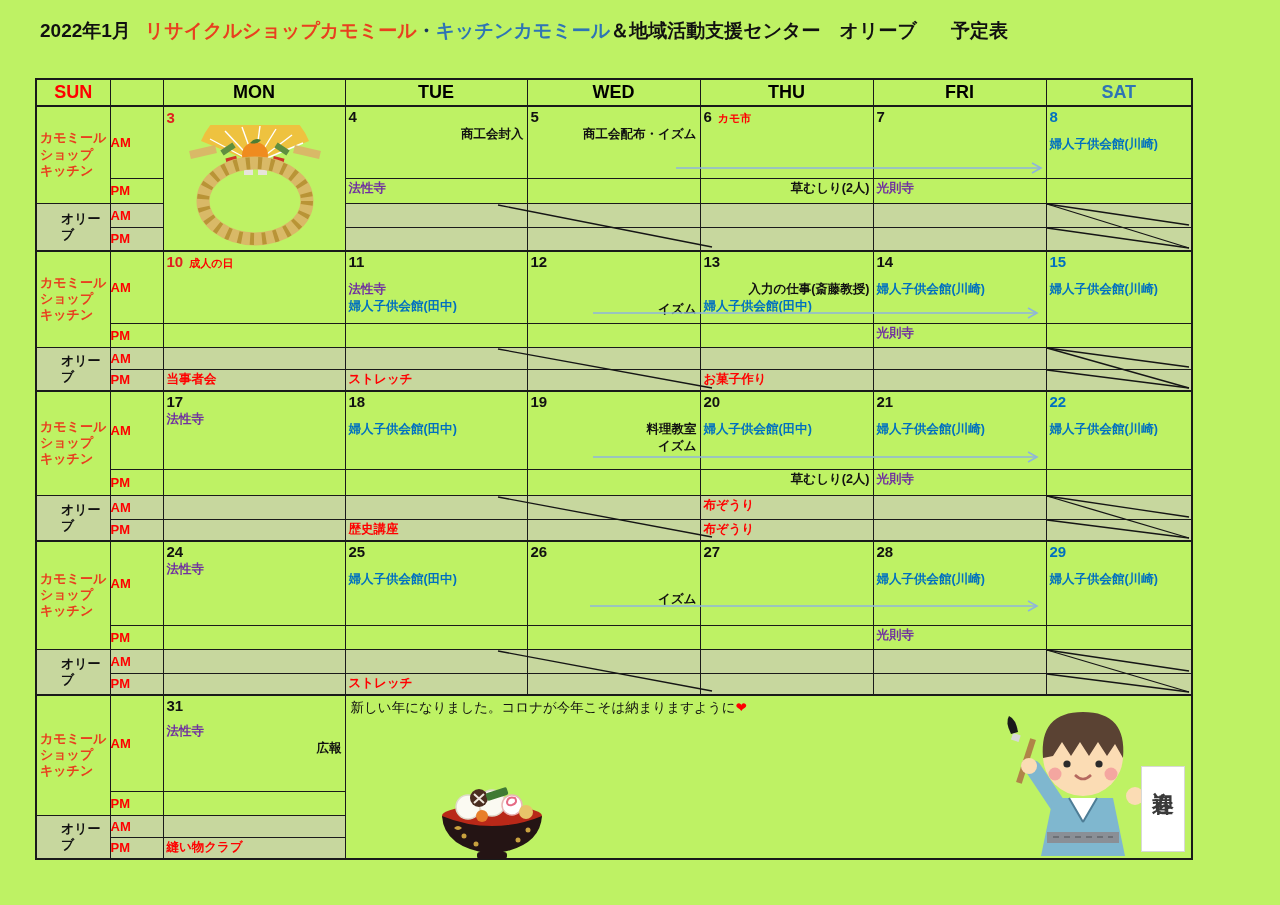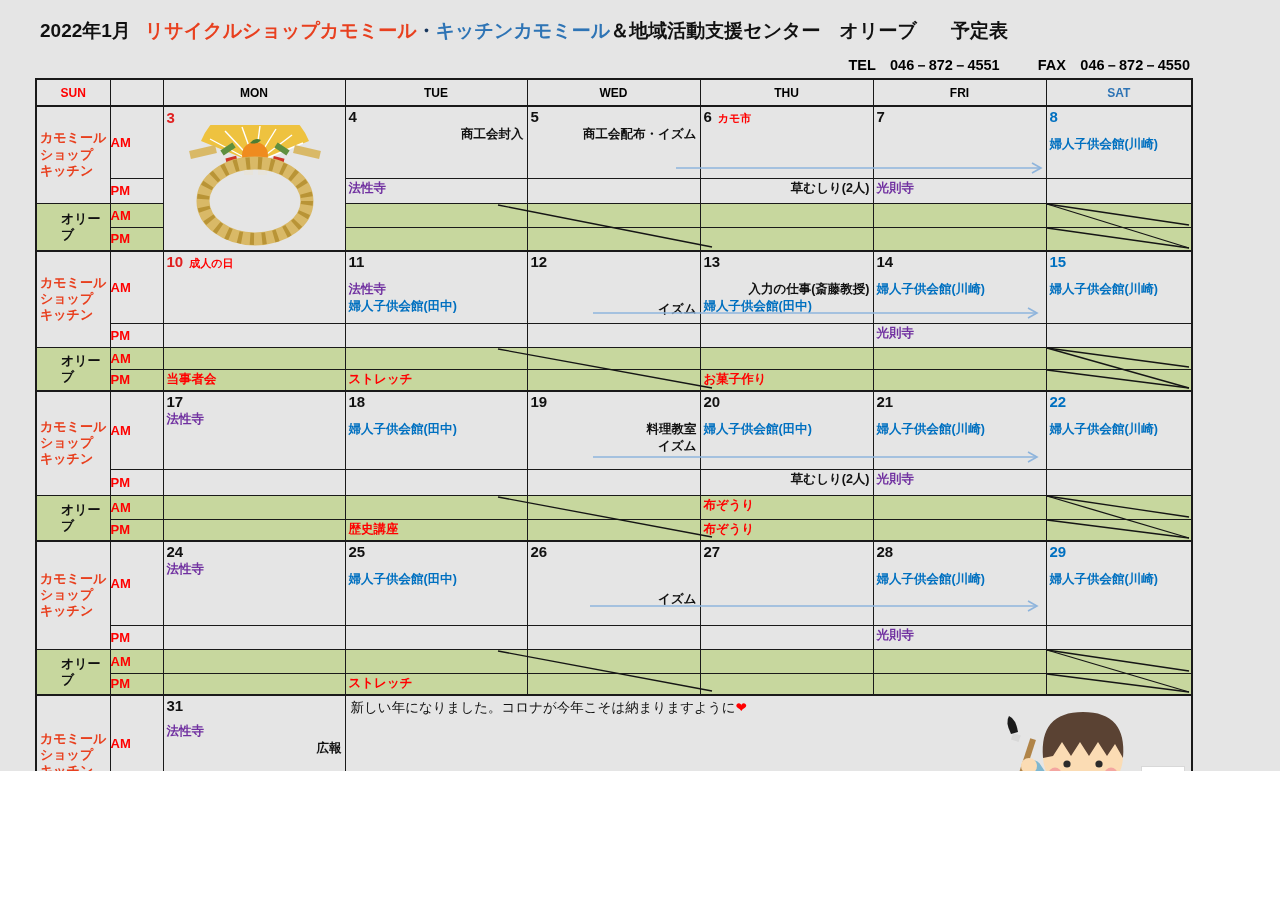--- a/index.html
+++ b/index.html
@@ -1,33 +1,33 @@
 <!DOCTYPE html>
 <html><head>
 <meta charset="utf-8">
 <style>
   html,body{margin:0;padding:0;background:#fff;}
-  #page{position:relative;width:1280px;height:771px;background:#e5e5e5;overflow:hidden;
+  #page{position:relative;width:1280px;height:905px;background:#bef264;overflow:hidden;
         font-family:"Liberation Sans","DejaVu Sans",sans-serif;color:#000;}
   
   #titlebar{position:absolute;left:40px;top:18px;font-size:19px;font-weight:bold;white-space:nowrap;}
   .t-month{color:#111;margin-right:14px;}
   .t-shop1{color:#e8401f;}
   .t-sep{color:#17365d;}
   .t-shop2{color:#2e74b5;}
   .t-org{color:#111;}
   .t-doc{color:#111;margin-left:34px;}
   #contact{position:absolute;top:56px;right:90px;font-size:14.5px;font-weight:bold;white-space:nowrap;}
   #contact .fax{margin-left:38px;}
   
   table{border-collapse:collapse;table-layout:fixed;position:absolute;left:35px;top:78px;}
   td,th{border:1px solid #1a1a1a;padding:1px 3px;vertical-align:top;overflow:visible;}
   table{border:2px solid #1a1a1a;}
   tr.wkstart td{border-top:2px solid #1a1a1a;}
-  th{font-size:12px;font-weight:bold;vertical-align:middle;text-align:center;padding:2px;}
+  th{font-size:18px;font-weight:bold;vertical-align:middle;text-align:center;padding:2px;}
   th.sun{color:#ff0000;}
   th.sat{color:#2e74b5;}
   .h27{height:27px}.h72{height:72px}.h25{height:25px}.h24{height:24px}.h22{height:22px}
   .h78{height:78px}.h26{height:26px}.h84{height:84px}.h96{height:96px}
   td.lab{vertical-align:middle;font-size:13px;font-weight:bold;white-space:pre-line;line-height:1.25;}
   td.kamo{color:#e8401f;}
   td.olive{background:#c7d79e;color:#111;padding-left:24px;}
   td.ampm{vertical-align:middle;font-size:13px;font-weight:bold;color:#ff0000;padding:0;}
   td.g{background:#c7d79e;}
   .date{font-size:15px;font-weight:bold;line-height:1.15;color:#111;display:inline-block;}
@@ -61,23 +61,20 @@
   #footnote{position:absolute;top:864px;right:92px;font-size:13.5px;font-weight:bold;color:#111;}
 </style>
 </head>
 <body>
 
 <div id="page">
 
   <div id="titlebar">
     <span class="t-month">2022年1月</span><span class="t-shop1">リサイクルショップカモミール</span><span class="t-sep">・</span><span class="t-shop2">キッチンカモミール</span><span class="t-org">＆地域活動支援センター　オリーブ</span><span class="t-doc">予定表</span>
   </div>
-  <div id="contact">
-    <span class="tel">TEL　046－872－4551</span><span class="fax">FAX　046－872－4550</span>
-  </div>
 
   <table>
     <colgroup>
       <col style="width:74px">
         <col style="width:53px">
         <col style="width:182px">
         <col style="width:182px">
       <col style="width:173px">
         <col style="width:173px">
         <col style="width:173px">

